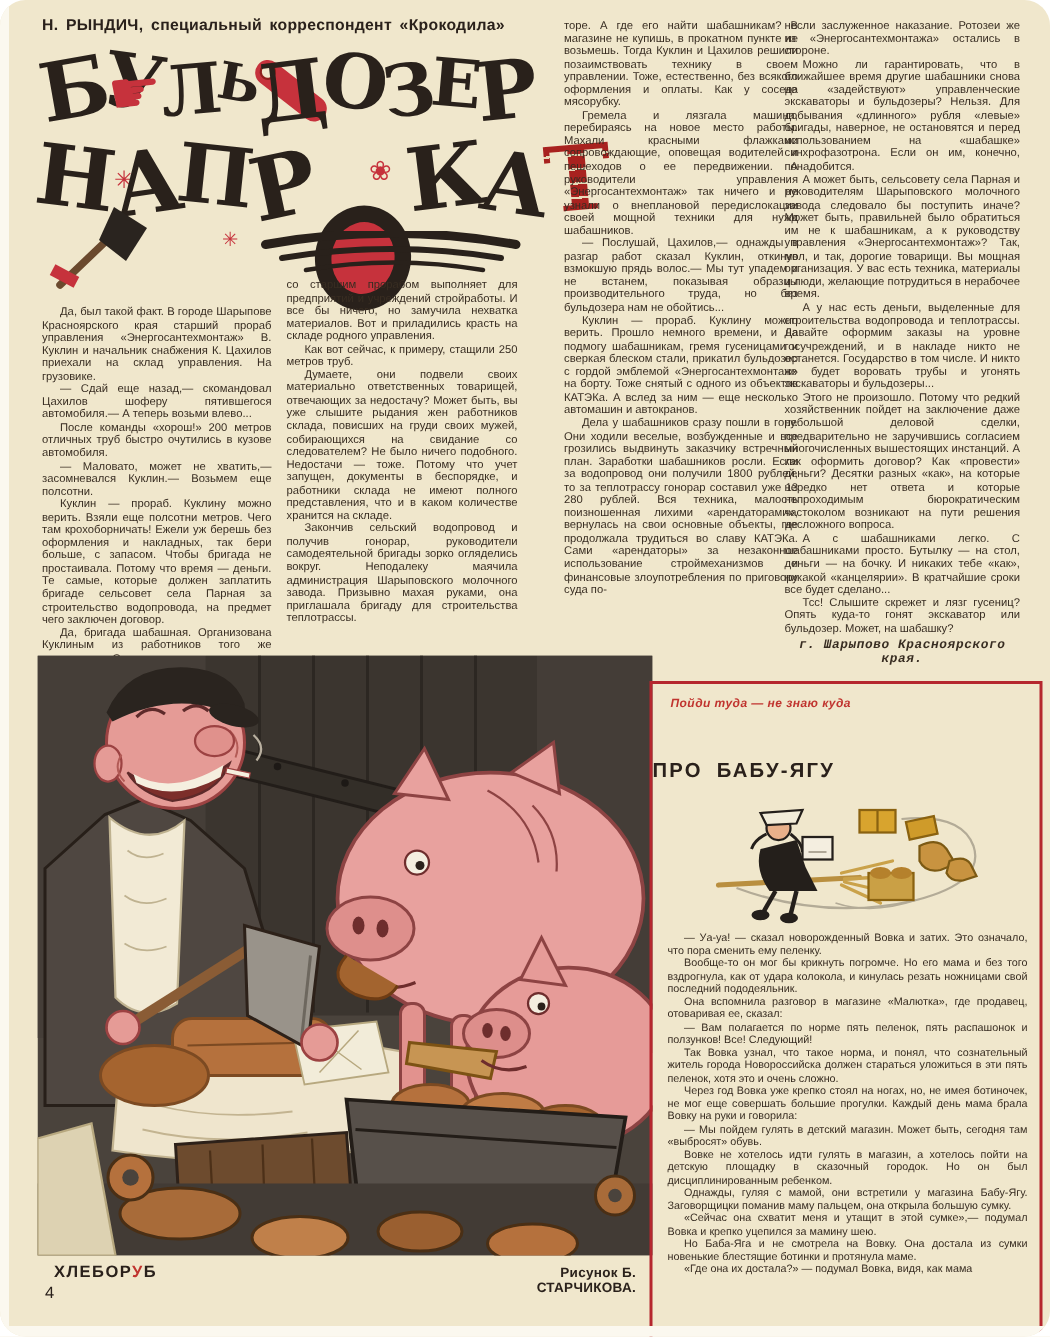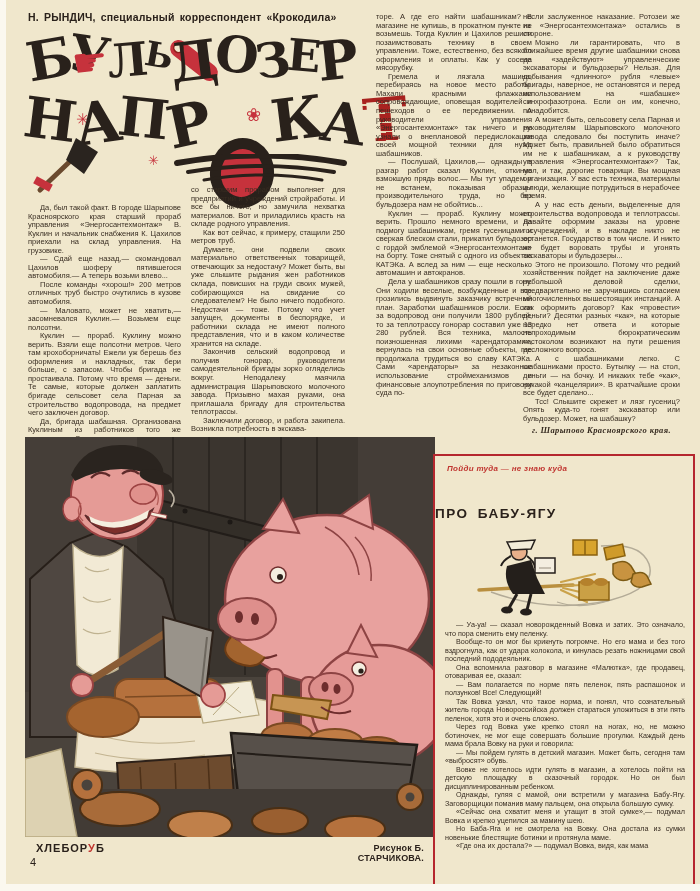--- a/index.html
+++ b/index.html
@@ -1,17 +1,17 @@
 <!DOCTYPE html>
 <html><head>
 <meta charset="utf-8">
 <style>
   html,body{margin:0;padding:0;background:#ffffff;}
   #page{position:relative;width:700px;height:891px;background:#f0e7cc;overflow:hidden;
-        font-family:"Liberation Sans",sans-serif;color:#382d22;}
+        font-family:"Liberation Sans",sans-serif;color:#382d22;border-radius:17px;}
   .edge{position:absolute;background:#fbf8ef;}
   #edge-left{left:0;top:0;width:6px;height:891px;}
   #edge-bottom{left:0;top:884px;width:700px;height:7px;}
 
   
   #byline{position:absolute;left:28px;top:11px;font-size:10.5px;font-weight:bold;
           letter-spacing:.2px;word-spacing:2px;color:#2a211b;}
 
   
   #title-art{position:absolute;left:22px;top:26px;width:332px;height:160px;}
@@ -56,21 +56,21 @@
   #waves{left:150px;top:128px;}
 
   
   .col{position:absolute;font-size:7.5px;line-height:8.55px;text-align:justify;}
   .col p{margin:0;text-indent:12px;}
   .col.cont p:first-child{text-indent:0;}
   #col1{left:28px;top:186px;width:153px;margin-top:18px;}
   #col2{left:191px;top:186px;width:154px;}
   #col3{left:376px;top:13px;width:156px;}
   #col4{left:523px;top:13px;width:157px;}
-  #signature{margin-top:3px;font-family:Liberation Serif, serif;font-style:italic;font-weight:bold;
+  #signature{margin-top:3px;font-family:Liberation Mono, monospace;font-style:italic;font-weight:bold;
              font-size:8.5px;text-align:center;letter-spacing:.4px;}
 
   
   #cartoon{position:absolute;left:25px;top:437px;width:410px;height:400px;}
   #cartoon svg{display:block;}
   #caption{position:absolute;left:36px;top:842px;font-size:11px;font-weight:bold;letter-spacing:1px;color:#2a211b;}
   #caption .red{color:#c0342f;}
   #credit{position:absolute;left:318px;top:843px;width:106px;font-size:9px;font-weight:bold;color:#2a211b;text-align:right;letter-spacing:.2px;}
   #page-number{position:absolute;left:30px;top:856px;font-size:11px;color:#2a211b;}
 
@@ -119,21 +119,20 @@
       <p>— Маловато, может не хватить,— засомневался Куклин.— Возьмем еще полсотни.</p>
       <p>Куклин — прораб. Куклину можно верить. Взяли еще полсотни метров. Чего там крохоборничать! Ежели уж берешь без оформления и накладных, так бери больше, с запасом. Чтобы бригада не простаивала. Потому что время — деньги. Те самые, которые должен заплатить бригаде сельсовет села Парная за строительство водопровода, на предмет чего заключен договор.</p>
       <p>Да, бригада шабашная. Организована Куклиным из работников того же управления «Энергосантехмонтаж».</p>
       <p>В нерабочее время бригада во главе</p>
     </div>
   <div id="col2" class="col cont">
       <p>со старшим прорабом выполняет для предприятий и учреждений стройработы. И все бы ничего, но замучила нехватка материалов. Вот и приладились красть на складе родного управления.</p>
       <p>Как вот сейчас, к примеру, стащили 250 метров труб.</p>
       <p>Думаете, они подвели своих материально ответственных товарищей, отвечающих за недостачу? Может быть, вы уже слышите рыдания жен работников склада, повисших на груди своих мужей, собирающихся на свидание со следователем? Не было ничего подобного. Недостачи — тоже. Потому что учет запущен, документы в беспорядке, и работники склада не имеют полного представления, что и в каком количестве хранится на складе.</p>
       <p>Закончив сельский водопровод и получив гонорар, руководители самодеятельной бригады зорко огляделись вокруг. Неподалеку маячила администрация Шарыповского молочного завода. Призывно махая руками, она приглашала бригаду для строительства теплотрассы.</p>
-      <p>Заключили договор, и работа закипела. Возникла потребность в экскава-</p>
     </div>
   <div id="col3" class="col cont">
       <p>торе. А где его найти шабашникам? В магазине не купишь, в прокатном пункте не возьмешь. Тогда Куклин и Цахилов решили позаимствовать технику в своем управлении. Тоже, естественно, без всякого оформления и оплаты. Как у соседа мясорубку.</p>
       <p>Гремела и лязгала машина, перебираясь на новое место работы. Махали красными флажками сопровождающие, оповещая водителей и пешеходов о ее передвижении. А руководители управления «Энергосантехмонтаж» так ничего и не узнали о внеплановой передислокации своей мощной техники для нужд шабашников.</p>
       <p>— Послушай, Цахилов,— однажды в разгар работ сказал Куклин, откинув взмокшую прядь волос.— Мы тут упадем и не встанем, показывая образцы производительного труда, но без бульдозера нам не обойтись...</p>
       <p>Куклин — прораб. Куклину можно верить. Прошло немного времени, и на подмогу шабашникам, гремя гусеницами и сверкая блеском стали, прикатил бульдозер с гордой эмблемой «Энергосантехмонтаж» на борту. Тоже снятый с одного из объектов КАТЭКа. А вслед за ним — еще несколько автомашин и автокранов.</p>
       <p>Дела у шабашников сразу пошли в гору. Они ходили веселые, возбужденные и все грозились выдвинуть заказчику встречный план. Заработки шабашников росли. Если за водопровод они получили 1800 рублей, то за теплотрассу гонорар составил уже 13 280 рублей. Вся техника, малость поизношенная лихими «арендаторами», вернулась на свои основные объекты, где продолжала трудиться во славу КАТЭКа. Сами «арендаторы» за незаконное использование строймеханизмов и финансовые злоупотребления по приговору суда по-</p>
     </div>
   <div id="col4" class="col cont">
     <div>
@@ -289,21 +288,21 @@
             <ellipse cx="140" cy="52" rx="7" ry="4" fill="#b5812c"></ellipse>
         </g>
       </svg>
     </div>
     <div id="fb-text">
         <p>— Уа-уа! — сказал новорожденный Вовка и затих. Это означало, что пора сменить ему пеленку.</p>
         <p>Вообще-то он мог бы крикнуть погромче. Но его мама и без того вздрогнула, как от удара колокола, и кинулась резать ножницами свой последний пододеяльник.</p>
         <p>Она вспомнила разговор в магазине «Малютка», где продавец, отоваривая ее, сказал:</p>
         <p>— Вам полагается по норме пять пеленок, пять распашонок и ползунков! Все! Следующий!</p>
         <p>Так Вовка узнал, что такое норма, и понял, что сознательный житель города Новороссийска должен стараться уложиться в эти пять пеленок, хотя это и очень сложно.</p>
-        <p>Через год Вовка уже крепко стоял на ногах, но, не можно ботиночек, не мог еще совершать большие прогулки. Каждый день мама брала Вовку на руки и говорила:</p>
+        <p>Через год Вовка уже крепко стоял на ногах, но, не имея ботиночек, не мог еще совершать большие прогулки. Каждый день мама брала Вовку на руки и говорила:</p>
         <p>— Мы пойдем гулять в детский магазин. Может быть, сегодня там «выбросят» обувь.</p>
         <p>Вовке не хотелось идти гулять в магазин, а хотелось пойти на детскую площадку в сказочный городок. Но он был дисциплинированным ребенком.</p>
         <p>Однажды, гуляя с мамой, они встретили у магазина Бабу-Ягу. Заговорщицки поманив маму пальцем, она открыла большую сумку.</p>
         <p>«Сейчас она схватит меня и утащит в этой сумке»,— подумал Вовка и крепко уцепился за мамину шею.</p>
         <p>Но Баба-Яга и не смотрела на Вовку. Она достала из сумки новенькие блестящие ботинки и протянула маме.</p>
         <p>«Где она их достала?» — подумал Вовка, видя, как мама</p>
       </div>
   </div>
 
   <div id="edge-left" class="edge"></div>

